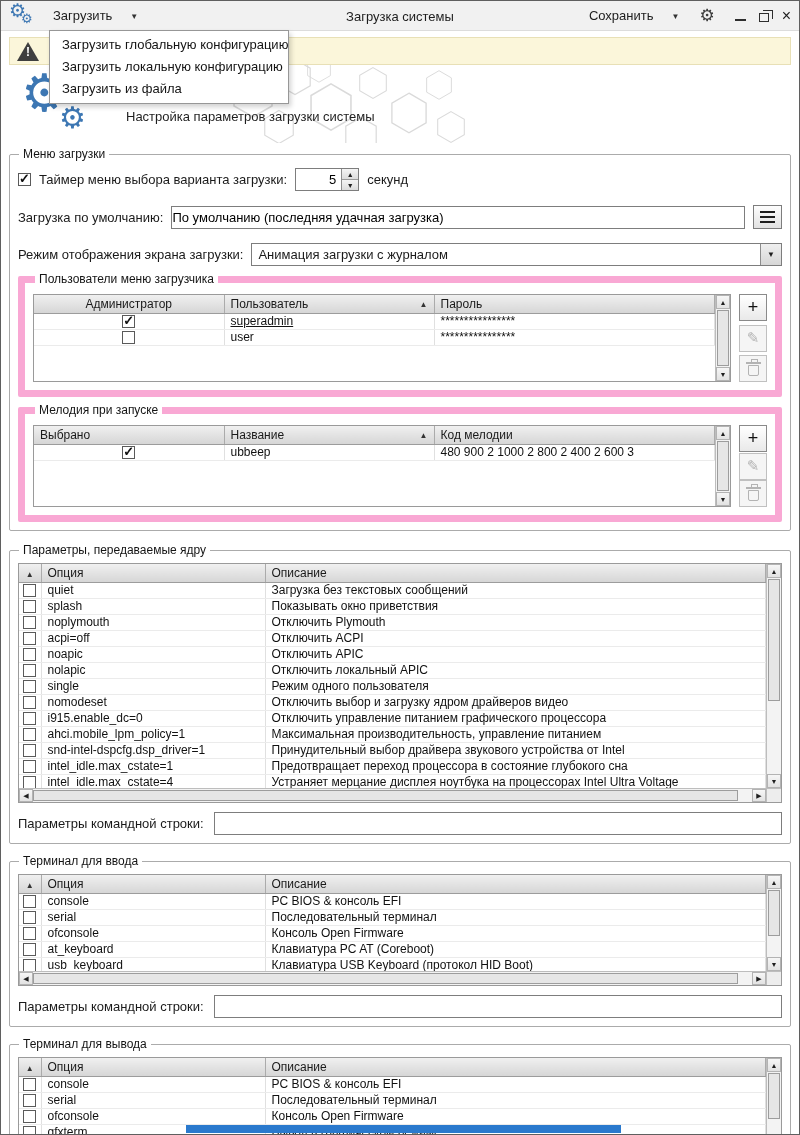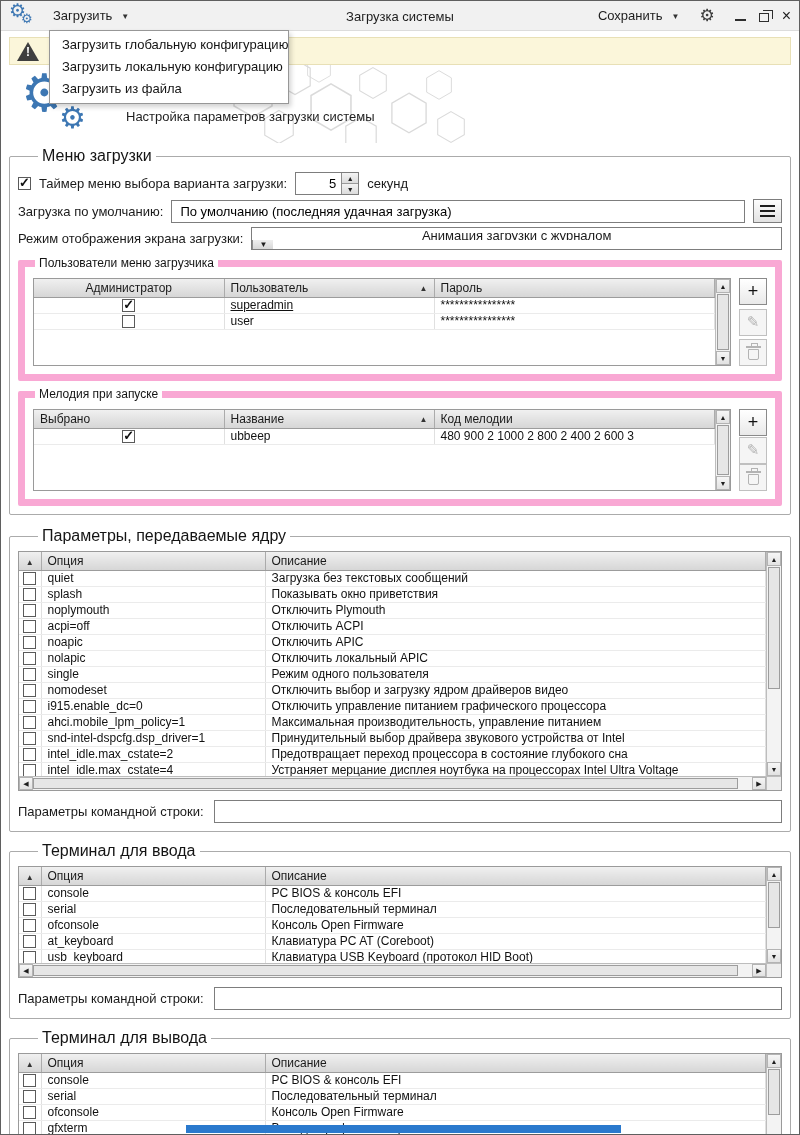--- a/index.html
+++ b/index.html
@@ -5,21 +5,21 @@
   * { box-sizing: border-box; margin: 0; padding: 0; }
   html,body { background:#e8e8e8; }
   body { font-family:"Liberation Sans", sans-serif; color:#1a1a1a; }
   .window { position:relative; width:800px; height:1135px; background:#fff; border:1px solid #5f5f5f; overflow:hidden; }
 
   
   .titlebar { position:relative; height:30px; background:#f1f1f1; border-bottom:1px solid #dcdcdc; display:flex; align-items:center; padding:0 8px; z-index:10; }
   .app-gears { position:relative; width:28px; height:26px; margin-right:12px; flex:0 0 auto; }
   .app-gears .g1 { position:absolute; left:0; top:-2px; font-size:19px; line-height:1; color:#3d77b3; }
   .app-gears .g2 { position:absolute; left:12px; top:9px; font-size:13px; line-height:1; color:#3d77b3; }
-  .menu-btn { display:flex; align-items:center; gap:9px; font-size:13px; color:#1d1d1d; padding:3px 4px; cursor:default; }
+  .menu-btn { display:flex; align-items:center; gap:18px; font-size:13px; color:#1d1d1d; padding:3px 4px; cursor:default; }
   .caret { font-size:8px; color:#333; transform:translateY(1px); }
   .tb-title { position:absolute; left:0; right:0; top:8px; text-align:center; font-size:13px; color:#1d1d1d; pointer-events:none; }
   .tb-right { margin-left:auto; display:flex; align-items:center; gap:16px; z-index:2; }
   .settings-gear { font-size:17px; line-height:1; color:#3c3c3c; }
   .win-controls { display:flex; align-items:center; gap:13px; margin-left:4px; }
   .wc-min { width:11px; height:2px; background:#2e2e2e; margin-top:9px; }
   .wc-restore { position:relative; width:10px; height:9px; border:1px solid #2e2e2e; margin-top:4px; background:#f1f1f1; }
   .wc-restore::before { content:""; position:absolute; top:-4px; left:3px; width:9px; height:8px; border:1px solid #2e2e2e; border-left:none; border-bottom:none; }
   .wc-close { font-size:16px; line-height:1; color:#1d1d1d; }
 
@@ -37,45 +37,45 @@
   .page-header { position:relative; height:78px; background:#fff; overflow:hidden; }
   .hex-svg { position:absolute; left:222px; top:0; }
   .header-gears { position:absolute; left:20px; top:6px; width:90px; height:70px; }
   .header-gears .g1 { position:absolute; left:0; top:-4px; font-size:52px; line-height:1; color:#3d77b3; }
   .header-gears .g2 { position:absolute; left:38px; top:32px; font-size:30px; line-height:1; color:#3d77b3; }
   .header-title { position:absolute; left:125px; top:20px; font-size:15px; color:#333; }
   .header-subtitle { position:absolute; left:125px; top:44px; font-size:13px; color:#1f1f1f; }
 
   
   fieldset.group { margin:4px 8px 0; border:1px solid #ababab; border-radius:2px; padding:4px 8px 8px; background:#fff; }
-  fieldset.group > legend { font-size:16px; color:#141414; padding:0 4px; margin-left:20px; }
+  fieldset.group > legend { font-size:12px; color:#141414; padding:0 4px; margin-left:1px; }
   fieldset.subgroup { border:7px solid #f9a8d4; border-radius:2px; padding:4px 8px 8px; margin-top:6px; background:#fff; }
   fieldset.subgroup > legend { font-size:12px; color:#141414; padding:0 4px; margin-left:2px; }
 
-  .form-row { display:flex; align-items:center; gap:8px; margin-top:4px; font-size:13px; }
+  .form-row { display:flex; align-items:center; gap:8px; margin-top:14px; font-size:13px; }
   .lbl { white-space:nowrap; }
 
   
   .cb { position:relative; display:inline-block; width:13px; height:13px; border:1px solid #5a5a5a; background:#fff; flex:0 0 auto; }
   .cb.checked::after { content:"✓"; position:absolute; left:0px; top:-3px; font-size:13px; font-weight:bold; color:#101010; }
 
   
   .spin-wrap { display:flex; width:64px; height:23px; border:1px solid #7d7d7d; background:#fff; }
   .spin-input { flex:1; border:none; outline:none; text-align:right; padding-right:5px; font-size:13px; font-family:inherit; min-width:0; }
   .spin-btns { width:17px; display:flex; flex-direction:column; border-left:1px solid #8d8d8d; }
   .spin-btn { flex:1; display:flex; align-items:center; justify-content:center; font-size:7px; color:#222; background:linear-gradient(#f4f4f4,#dcdcdc); }
   .spin-btn.up { border-bottom:1px solid #9a9a9a; }
 
-  .text-input { border:1px solid #7d7d7d; height:23px; font-size:13px; font-family:inherit; padding:0 8px; background:#fff; outline:none; }
+  .text-input { border:1px solid #7d7d7d; height:23px; font-size:13px; font-family:inherit; padding:0 0; background:#fff; outline:none; }
   .flex1 { flex:1; min-width:0; }
 
   .burger-btn { width:29px; height:24px; border:1px solid #7d7d7d; background:linear-gradient(#fdfdfd,#e2e2e2); display:flex; flex-direction:column; align-items:center; justify-content:center; gap:3px; flex:0 0 auto; }
   .burger-btn i { display:block; width:15px; height:2px; background:#1e1e1e; }
 
-  .select { display:flex; align-items:center; height:23px; border:1px solid #7d7d7d; background:#fff;flex-direction:column; }
+  .select { display:flex; align-items:center; height:23px; border:1px solid #7d7d7d; background:#fff; }
   .select-value { flex:1; padding:0 6px; font-size:13px; white-space:nowrap; overflow:hidden; }
   .select-btn { width:21px; align-self:stretch; border-left:1px solid #8d8d8d; background:linear-gradient(#efefef,#d7d7d7); display:flex; align-items:center; justify-content:center; font-size:8px; color:#1e1e1e; }
 
   
   .table-block { display:flex; gap:8px; margin-top:4px; }
   .table-area { flex:1; border:1px solid #9a9a9a; background:#fff; display:grid; grid-template-columns:1fr 15px; overflow:hidden; }
   .table-area.with-h { grid-template-rows:1fr 14px; }
   .tbl-scroll { overflow:hidden; background:#fff; }
   table.grid { width:100%; border-collapse:collapse; table-layout:fixed; }
   table.grid th { height:18px; background:linear-gradient(#f0f0f0,#d6d6d6); border-right:1px solid #ababab; border-bottom:1px solid #9c9c9c; font-weight:normal; font-size:12px; color:#1a1a1a; text-align:left; padding:1px 6px; white-space:nowrap; overflow:hidden;margin-left:27px; }
@@ -382,21 +382,21 @@
                   <td>ahci.mobile_lpm_policy=1</td>
                   <td>Максимальная производительность, управление питанием</td>
                 </tr>
                 <tr>
                   <td class="cb-cell"><span class="cb"></span></td>
                   <td>snd-intel-dspcfg.dsp_driver=1</td>
                   <td>Принудительный выбор драйвера звукового устройства от Intel</td>
                 </tr>
                 <tr>
                   <td class="cb-cell"><span class="cb"></span></td>
-                  <td>intel_idle.max_cstate=2</td>
+                  <td>intel_idle.max_cstate=1</td>
                   <td>Предотвращает переход процессора в состояние глубокого сна</td>
                 </tr>
                 <tr>
                   <td class="cb-cell"><span class="cb"></span></td>
                   <td>intel_idle.max_cstate=4</td>
                   <td>Устраняет мерцание дисплея ноутбука на процессорах Intel Ultra Voltage</td>
                 </tr>
               </tbody>
           </table>
         </div>

